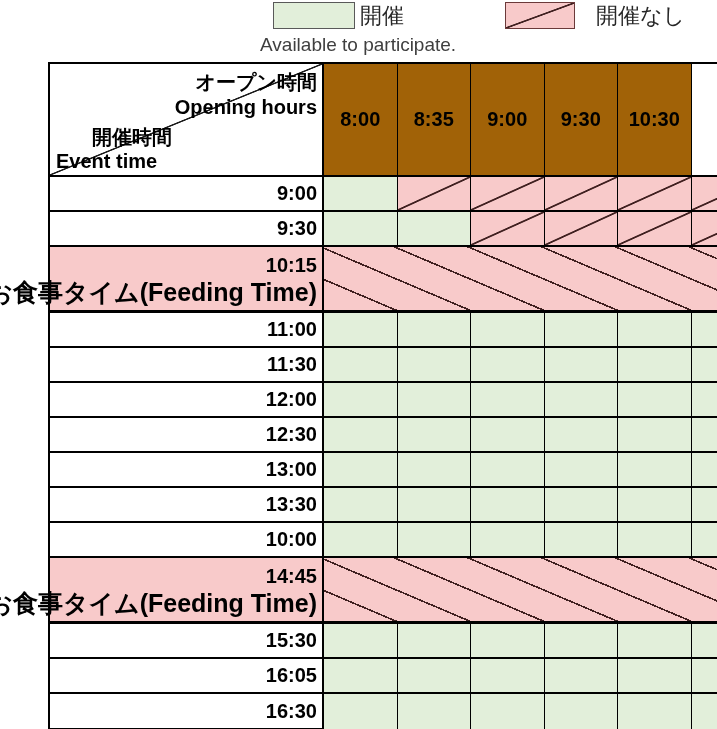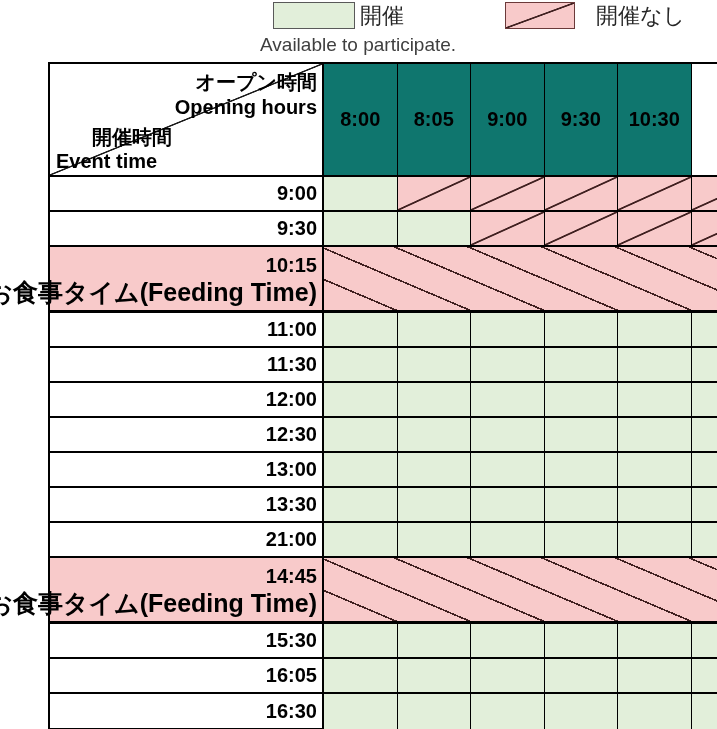--- a/index.html
+++ b/index.html
@@ -56,21 +56,21 @@
 
   .label {
     border-right-width: 2px;
     display: flex; align-items: center; justify-content: flex-end;
     padding-right: 5px;
     font-weight: bold; font-size: 20px;
     background: #fff; white-space: nowrap;
   }
   .hcell {
     display: flex; align-items: center; justify-content: center;
-    font-weight: bold; font-size: 20px; background: #0f766e;
+    font-weight: bold; font-size: 20px; background: #a16207;
   }
   .cell.open  { background: var(--open); }
   .cell.closed {
     background-color: var(--closed);
     background-image: linear-gradient(to bottom right,
       transparent calc(50% - 1.3px), var(--hatch) calc(50% - 0.5px),
       var(--hatch) calc(50% + 0.5px), transparent calc(50% + 1.3px));
   }
   .band {
     grid-column: 2 / 8; height: 100%; border-right: none;
@@ -114,21 +114,21 @@
 <div class="schedule">
 
   <div class="row r-header">
     <div class="corner">
       <span class="c1">オープン時間</span>
       <span class="c2">Opening hours</span>
       <span class="c3">開催時間</span>
       <span class="c4">Event time</span>
     </div>
     <div class="hcell">8:00</div>
-    <div class="hcell">8:05</div>
+    <div class="hcell">8:35</div>
     <div class="hcell">9:00</div>
     <div class="hcell">9:30</div>
     <div class="hcell">10:30</div>
   </div>
 
   <div class="row r-normal">
     <div class="label">9:00</div>
   <div class="cell open"></div>
       <div class="cell closed"></div>
       <div class="cell closed"></div>
@@ -202,21 +202,21 @@
   <div class="row r-normal">
     <div class="label">13:30</div>
   <div class="cell open"></div>
       <div class="cell open"></div>
       <div class="cell open"></div>
       <div class="cell open"></div>
       <div class="cell open"></div>
       <div class="cell open"></div>
     </div>
   <div class="row r-normal">
-    <div class="label">21:00</div>
+    <div class="label">10:00</div>
   <div class="cell open"></div>
       <div class="cell open"></div>
       <div class="cell open"></div>
       <div class="cell open"></div>
       <div class="cell open"></div>
       <div class="cell open"></div>
     </div>
 
   <div class="row r-feeding">
     <div class="label feeding-label">

